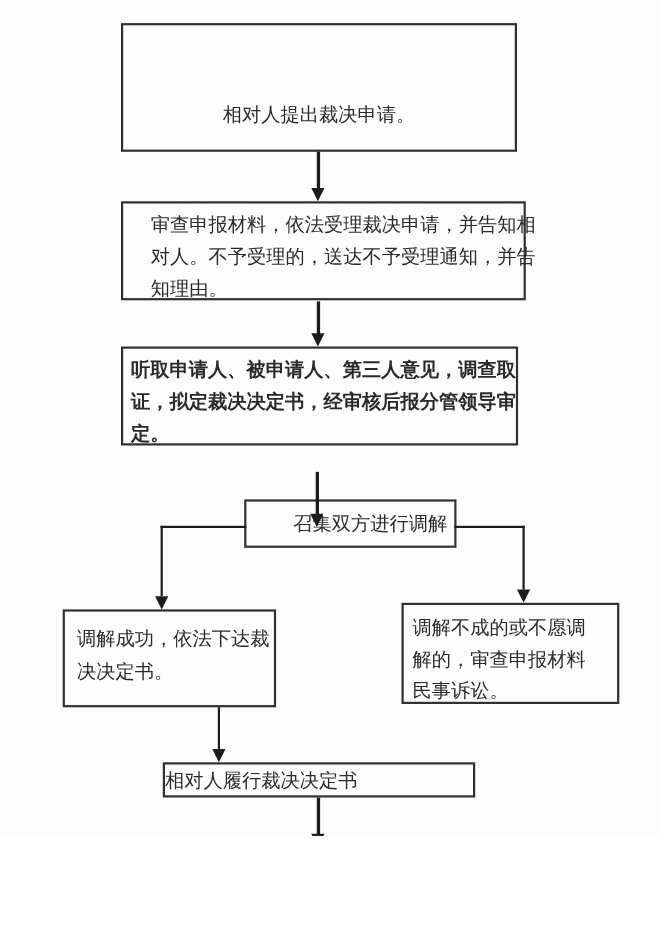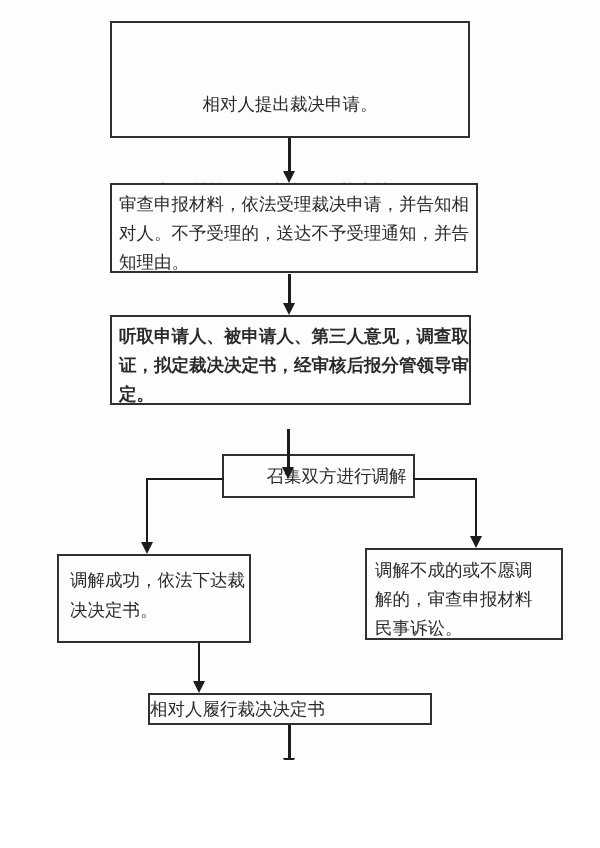--- a/index.html
+++ b/index.html
@@ -38,21 +38,21 @@
     border-left: 6px solid transparent;
     border-right: 6px solid transparent;
     border-top: 12px solid #1c1c1c;
     z-index: 2;
   }
   
   #n1 { left: 110px; top: 21px;  width: 360px; height: 117px; padding: 9px 8px 0 8px; }
   #n1 .heading { text-align: center; }
   #n1 .body { text-indent: 2em; }
   
-  #n2 { left: 110px; top: 183px; width: 368px; height: 90px; padding: 5px 4px 0 7px; }
+  #n2 { left: 110px; top: 183px; width: 368px; height: 90px; padding: 5px 4px 0 25px; }
   
   #n3 { left: 110px; top: 315px; width: 361px; height: 90px; padding: 5px 4px 0 7px; font-weight: bold; }
   
   #n4 { left: 222px; top: 454px; width: 193px; height: 44px; line-height: 40px; text-align: center; padding-left: 36px; }
   
   #n5 { left: 57px;  top: 554px; width: 194px; height: 89px; padding: 9px 0 0 11px; line-height: 30px; }
   
   #n6 { left: 365px; top: 548px; width: 198px; height: 92px; padding: 6px 0 0 8px; line-height: 29px; }
   
   #n7 { left: 148px; top: 693px; width: 284px; height: 32px; line-height: 28px; text-align: left; }

